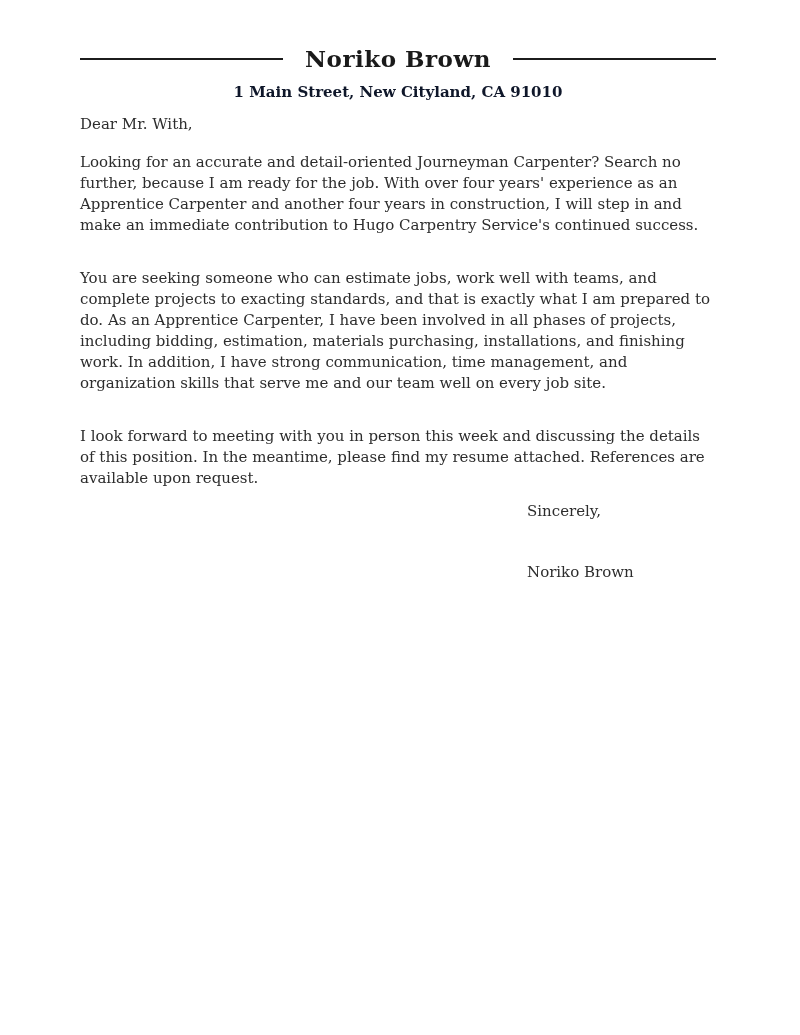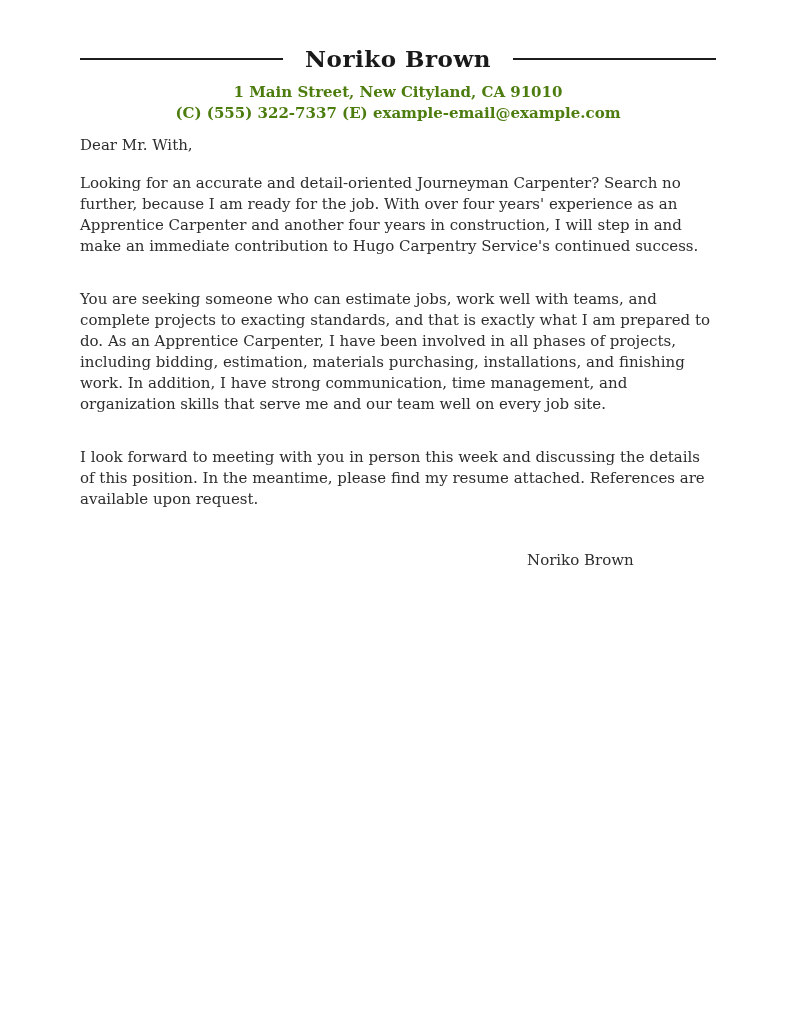--- a/index.html
+++ b/index.html
@@ -34,21 +34,21 @@
     font-size: 23px;
     font-weight: bold;
     color: #1a1a1a;
     letter-spacing: 0.5px;
     white-space: nowrap;
     line-height: 1.1;
   }
   .address, .contact {
     font-weight: bold;
     font-size: 15px;
-    color: #4d7c0f;
+    color: #0f172a;
     line-height: 21px;
   }
   .address { margin-top: 11px; }
   
   .letter-body {
     margin-top: 11px;
     font-size: 15px;
     line-height: 21px;
     text-align: left;
   }
@@ -64,27 +64,27 @@
 
 <div class="page">
 
   <header class="letter-header">
     <div class="name-row">
       <span class="rule"></span>
       <h1 class="name">Noriko Brown</h1>
       <span class="rule"></span>
     </div>
     <div class="address">1 Main Street, New Cityland, CA 91010</div>
-    <div class="contact">(C) (555) 322-7337 (E) example-email@example.com</div>
   </header>
 
   <main class="letter-body">
     <p class="salutation">Dear Mr. With,</p>
     <p class="para">Looking for an accurate and detail-oriented Journeyman Carpenter? Search no further, because I am ready for the job. With over four years' experience as an Apprentice Carpenter and another four years in construction, I will step in and make an immediate contribution to Hugo Carpentry Service's continued success.</p>
     <p class="para spaced">You are seeking someone who can estimate jobs, work well with teams, and complete projects to exacting standards, and that is exactly what I am prepared to do. As an Apprentice Carpenter, I have been involved in all phases of projects, including bidding, estimation, materials purchasing, installations, and finishing work. In addition, I have strong communication, time management, and organization skills that serve me and our team well on every job site.</p>
     <p class="para spaced">I look forward to meeting with you in person this week and discussing the details of this position. In the meantime, please find my resume attached. References are available upon request.</p>
 
     <div class="signoff">
+      <p class="closing">Sincerely,</p>
       <p class="signature">Noriko Brown</p>
     </div>
   </main>
 
 </div>
 
 </body></html>

